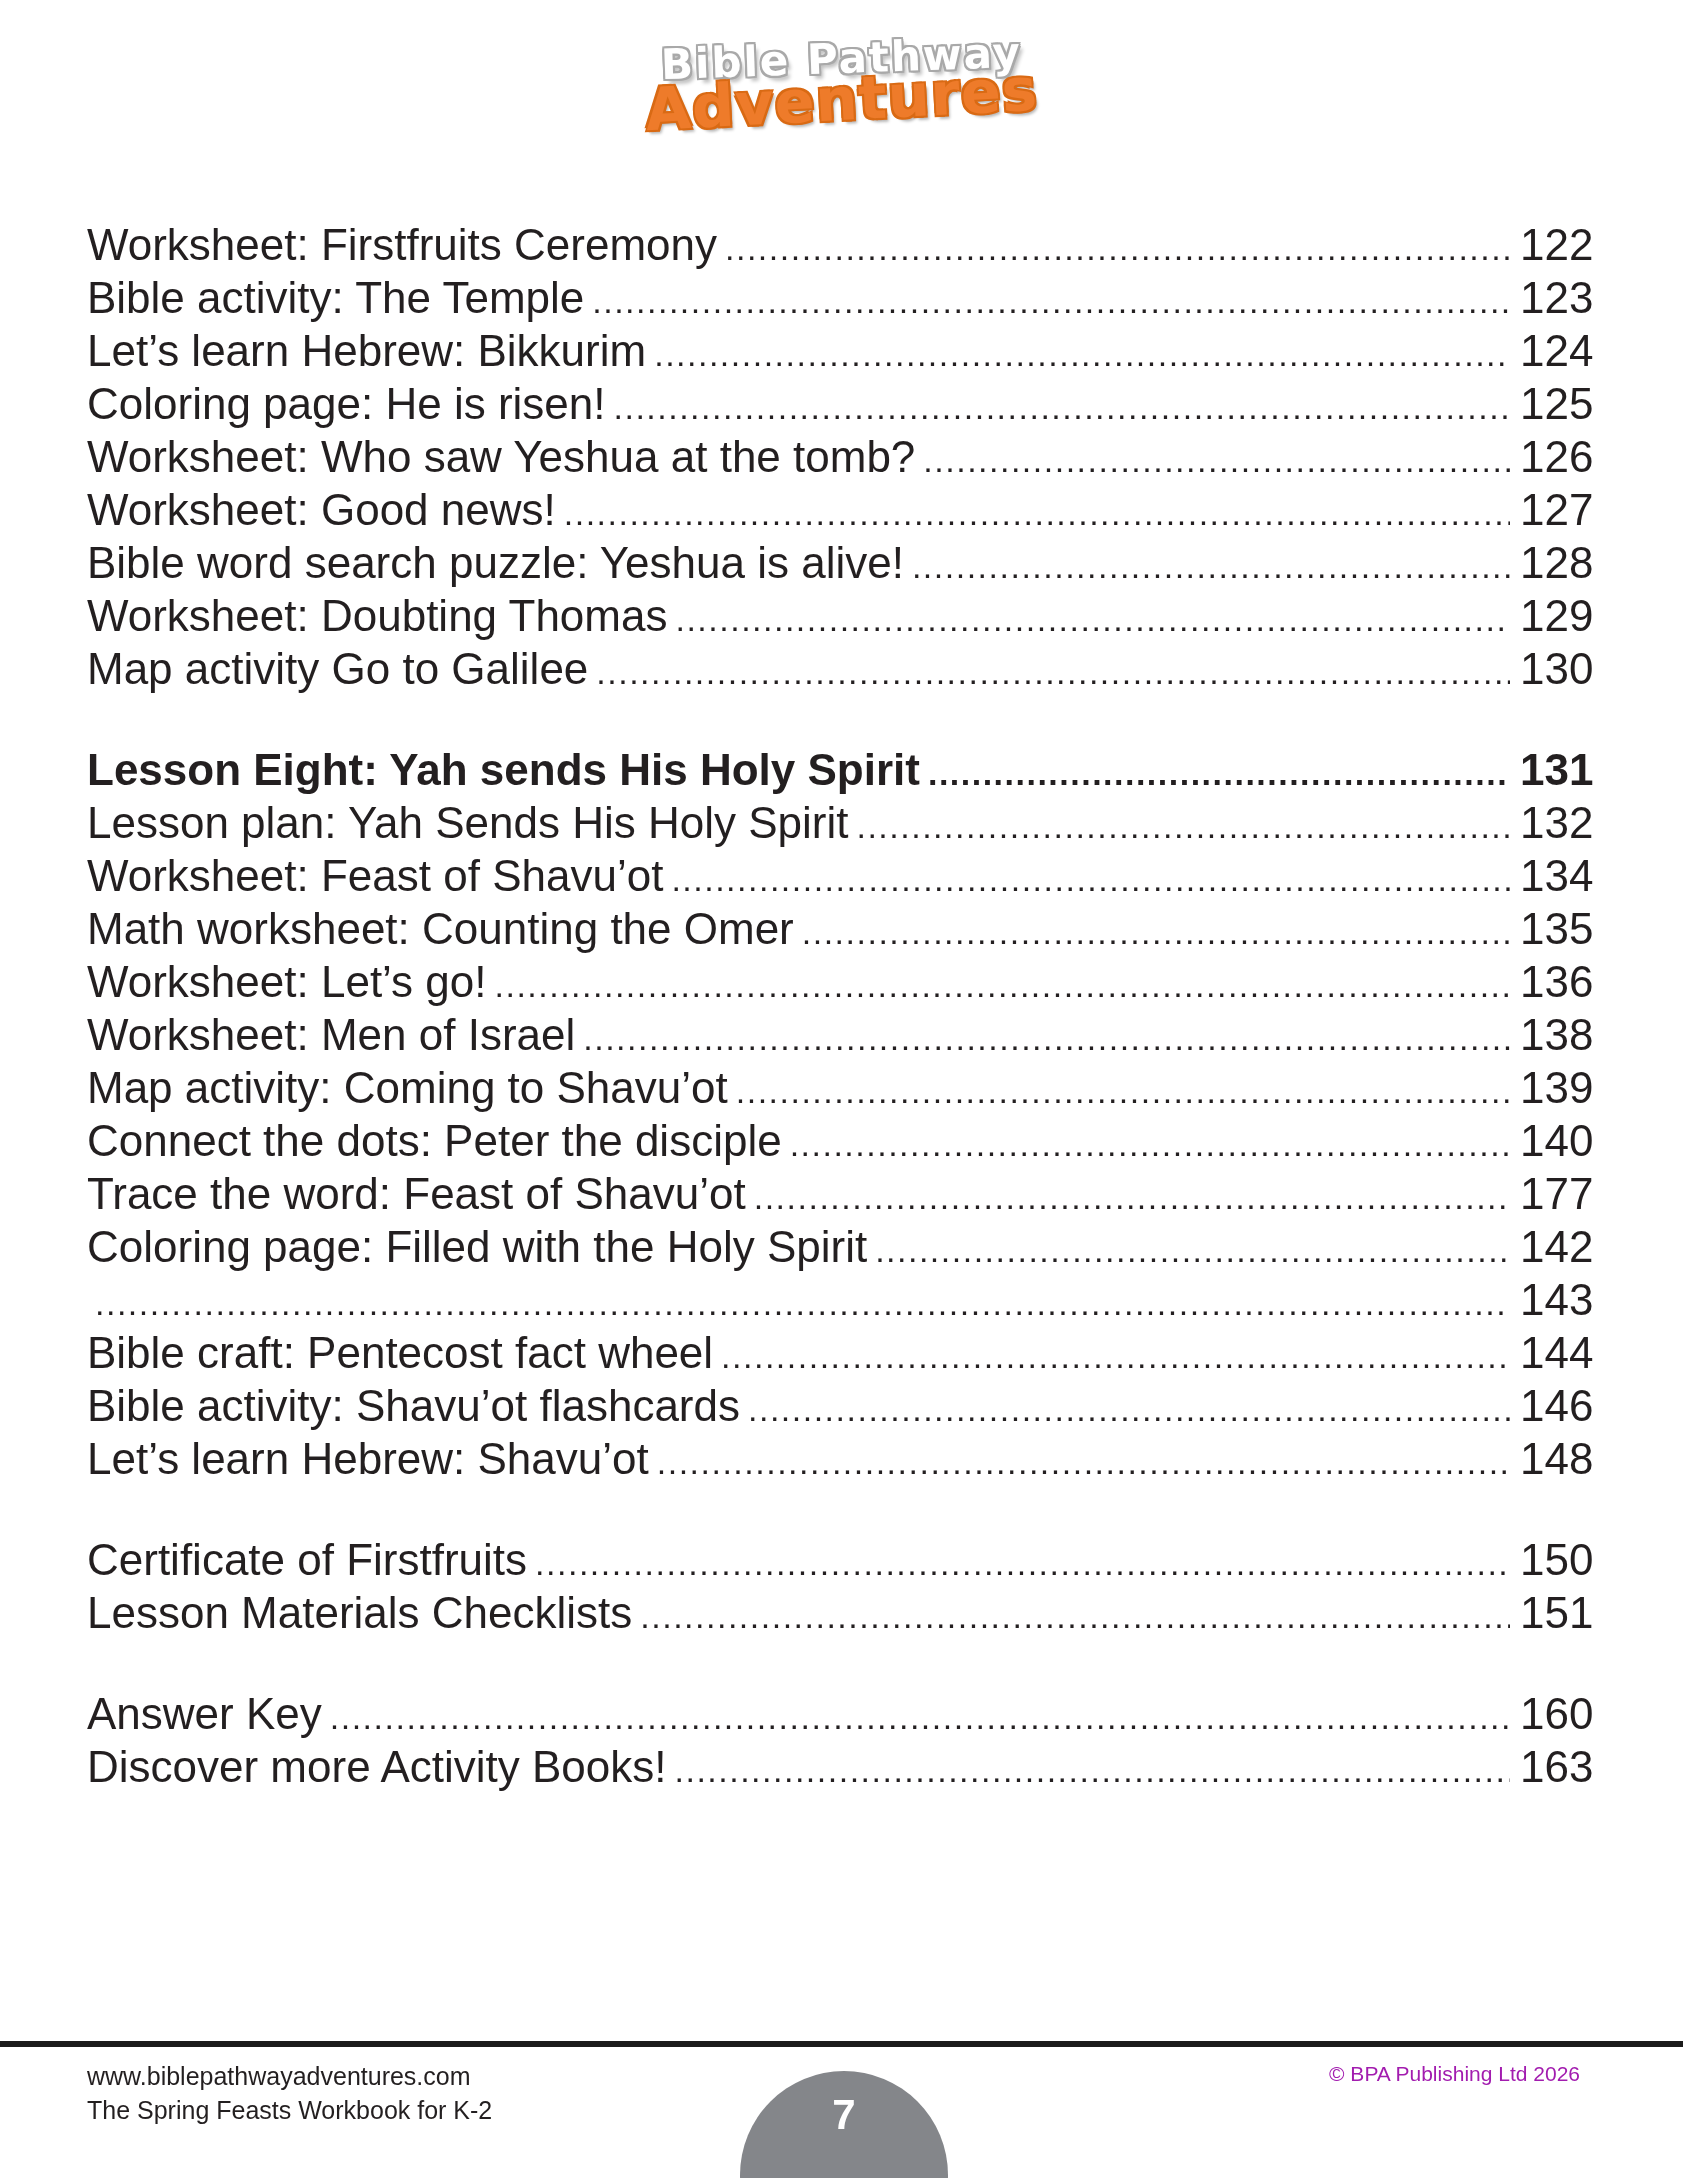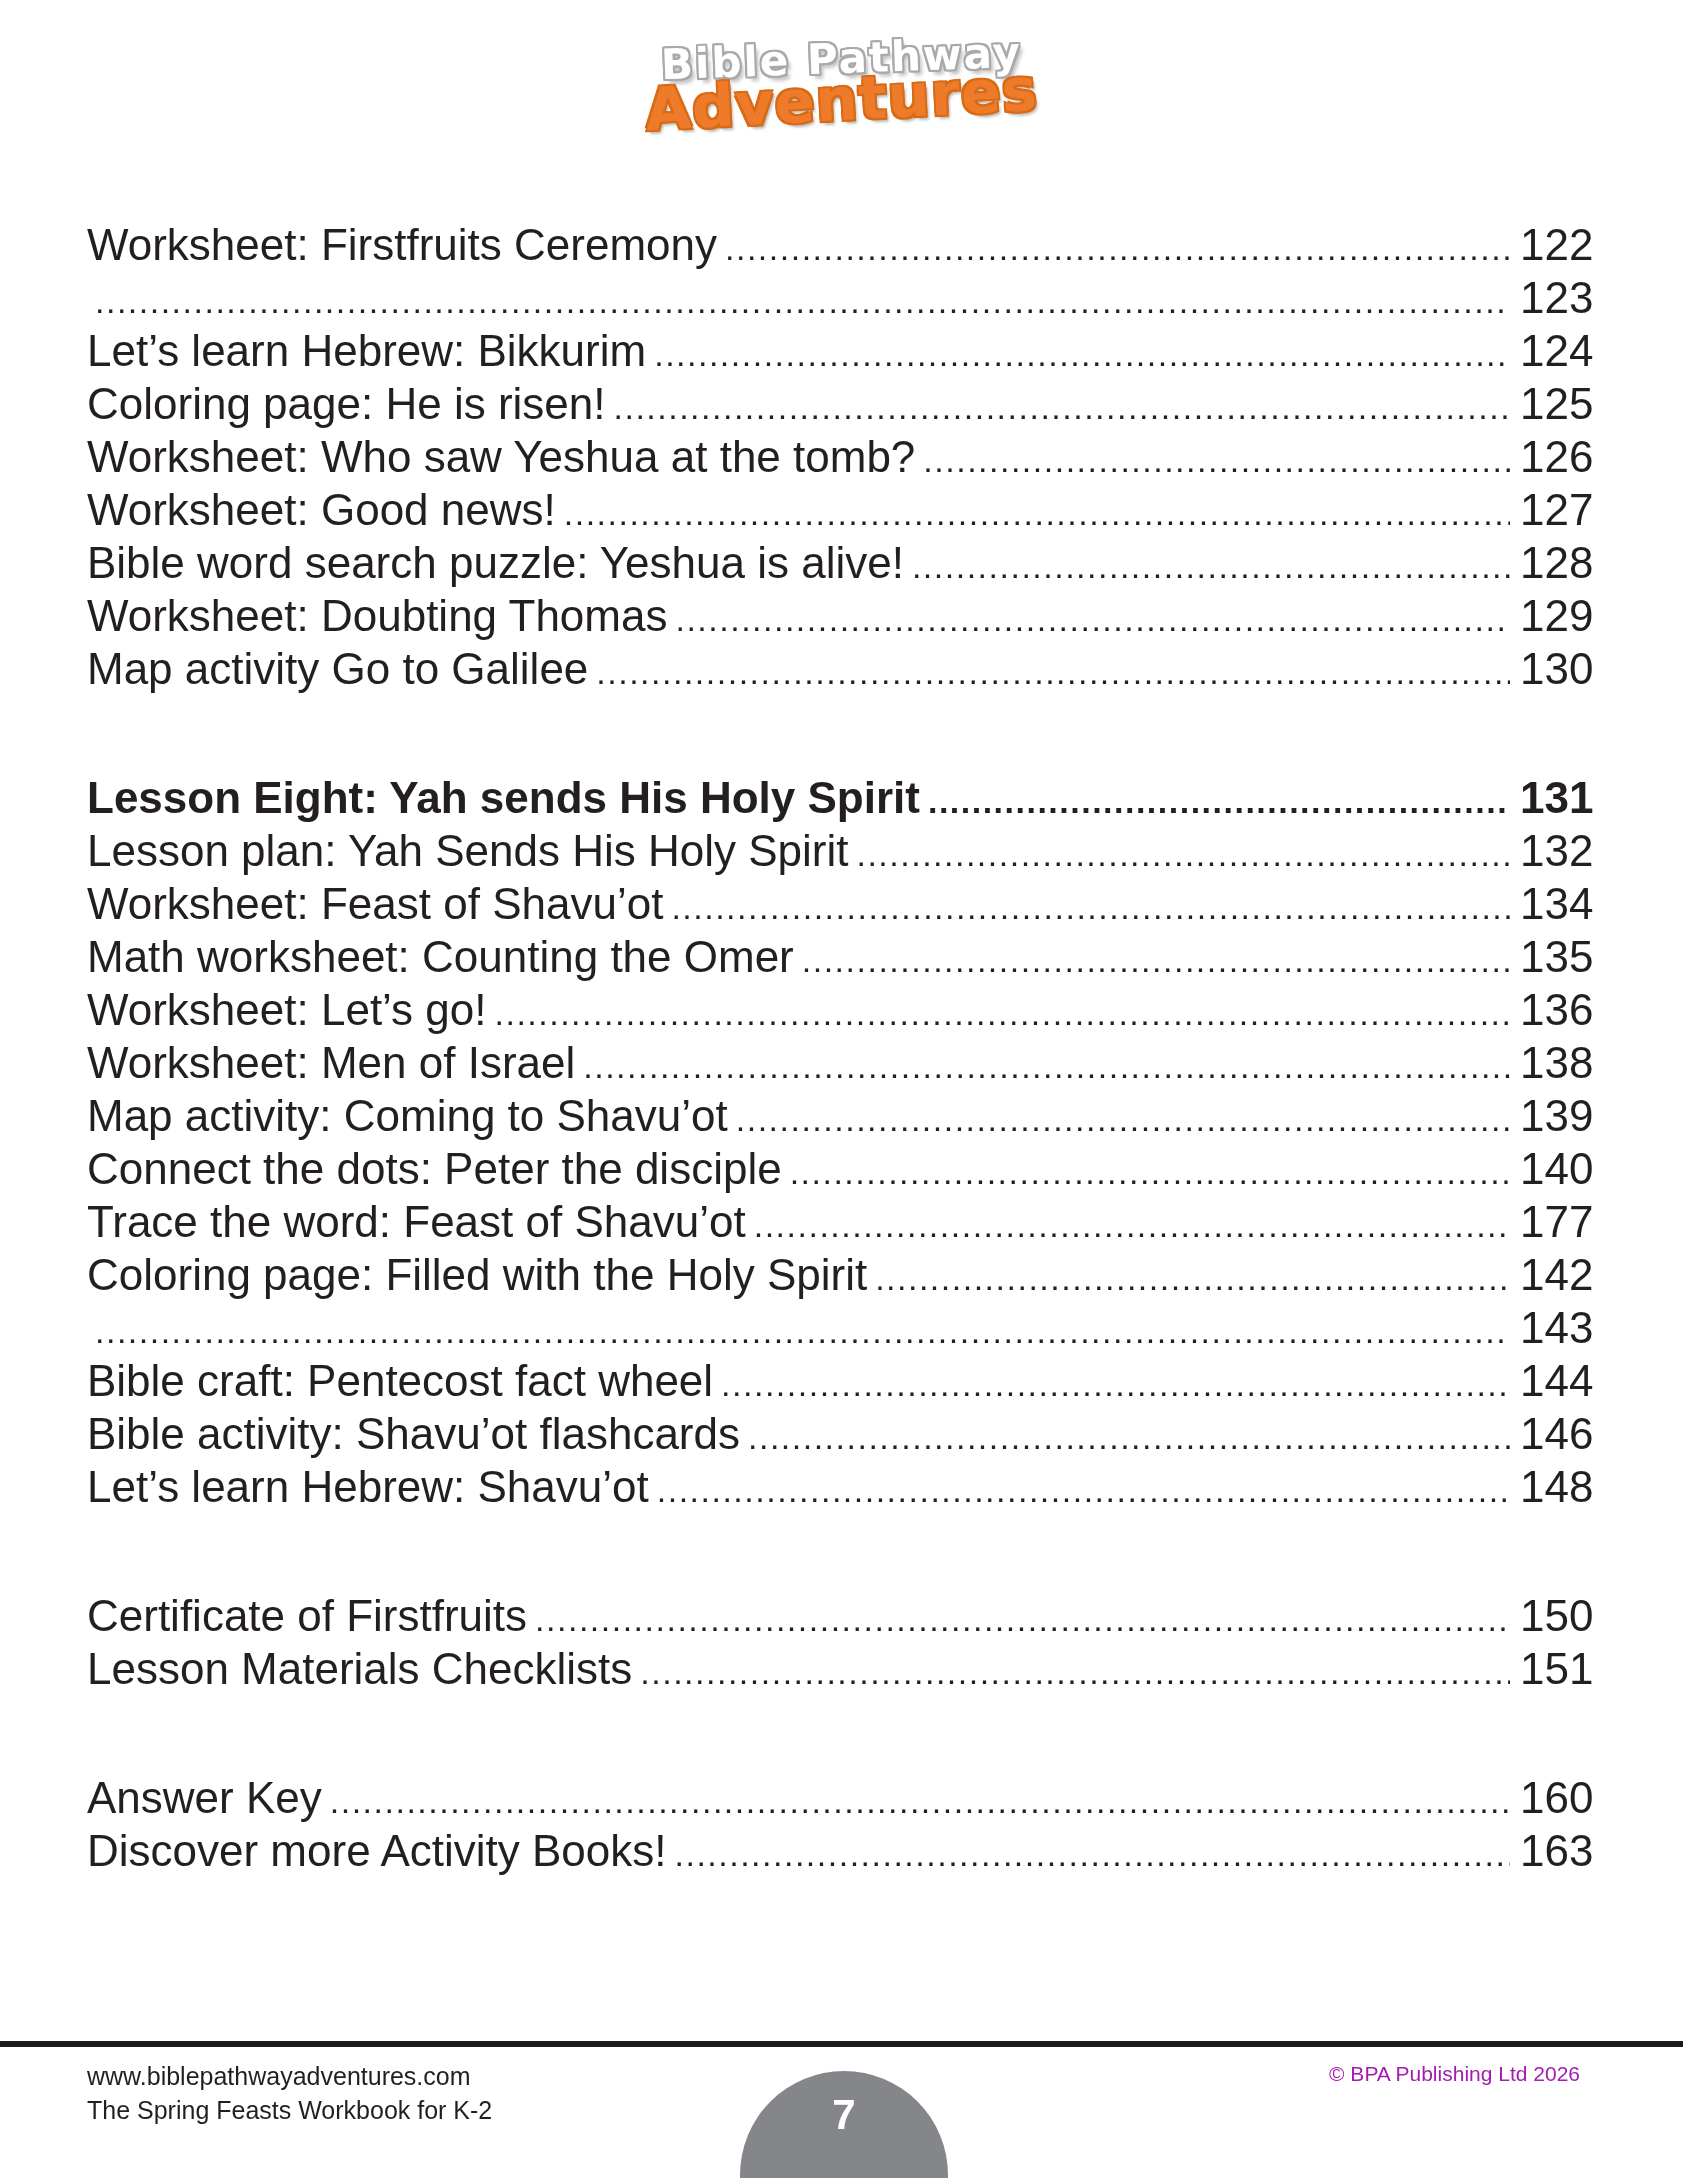--- a/index.html
+++ b/index.html
@@ -57,21 +57,21 @@
     left: 87px;
     right: 106px;
     top: 220px;
   }
   .toc-row {
     display: flex;
     align-items: baseline;
     line-height: 50px;
     font-size: 44px;
   }
-  .toc-row.gap { margin-top: 76px; }
+  .toc-row.gap { margin-top: 48px; }
   .toc-row.heading { font-weight: bold; }
   .toc-title { white-space: nowrap; }
   .toc-dots {
     flex: 1 1 auto;
     min-width: 0;
     overflow: hidden;
     white-space: nowrap;
     margin: 0 10px 0 8px;
   }
   .toc-dots::after {
@@ -136,20 +136,21 @@
     <div class="logo-line2">Adventures</div>
   </header>
 
   <main class="toc" id="toc">
       <div class="toc-row">
       <span class="toc-title">Worksheet: Firstfruits Ceremony</span>
       <span class="toc-dots"></span>
       <span class="toc-page">122</span>
     </div>
       <div class="toc-row">
+      <span class="toc-title">Bible activity: The Temple</span>
       <span class="toc-dots"></span>
       <span class="toc-page">123</span>
     </div>
       <div class="toc-row">
       <span class="toc-title">Let’s learn Hebrew: Bikkurim</span>
       <span class="toc-dots"></span>
       <span class="toc-page">124</span>
     </div>
       <div class="toc-row">
       <span class="toc-title">Coloring page: He is risen!</span>

